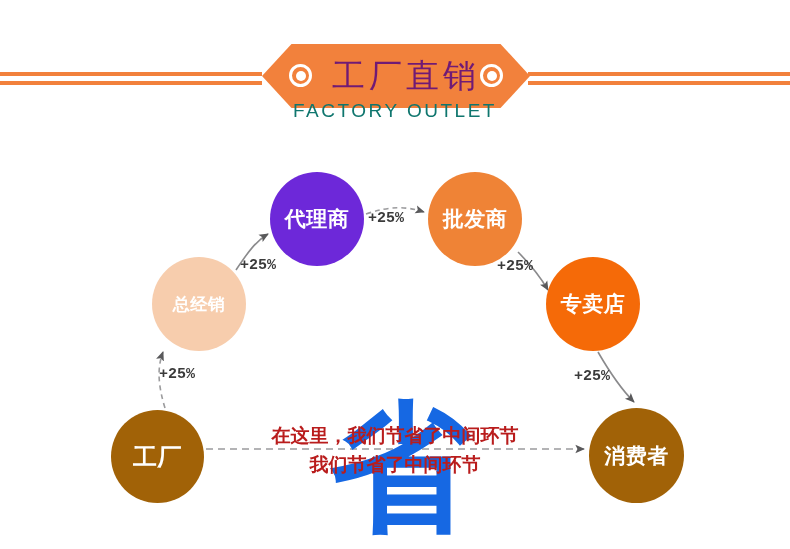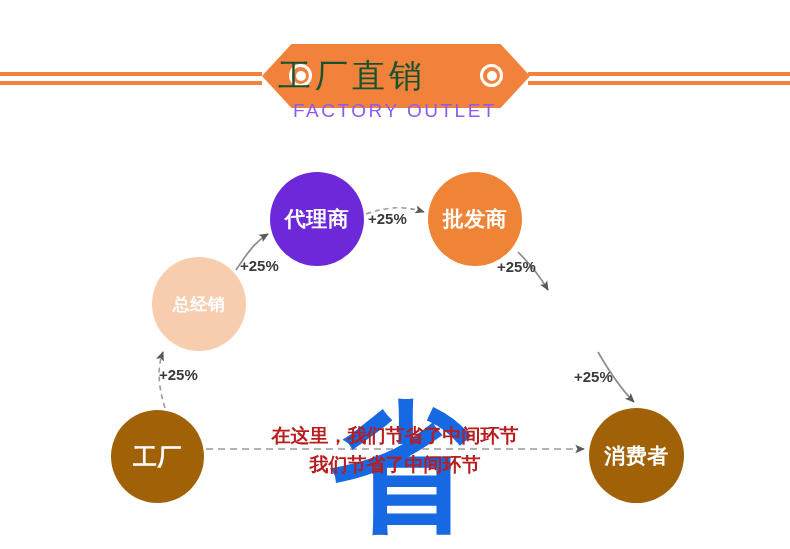--- a/index.html
+++ b/index.html
@@ -68,41 +68,41 @@
     width: 10px;
     height: 10px;
     border-radius: 50%;
     background: #ffffff;
   }
   #banner-dot-left  { left: 289px; }
   #banner-dot-right { left: 480px; }
 
   #banner-title {
     position: absolute;
-    left: 278px;
+    left: 272px;
     top: 48px;
     width: 268px;
     height: 56px;
     line-height: 56px;
-    text-align: left;
-    color: #14532d;
+    text-align: center;
+    color: #701a75;
     font-size: 33px;
     font-weight: 500;
     letter-spacing: 4px;
     font-family: "DejaVu Sans", "Liberation Sans", sans-serif;
     white-space: nowrap;
   }
 
   #banner-subtitle {
     position: absolute;
     left: 0;
     top: 100px;
     width: 790px;
     text-align: center;
-    color: #8b5cf6;
+    color: #0f766e;
     font-size: 19px;
     letter-spacing: 2.5px;
     font-family: "Liberation Sans", sans-serif;
   }
 
   
   #diagram {
     position: absolute;
     left: 0;
     top: 140px;
@@ -166,21 +166,21 @@
     width: 95px; height: 95px;
     background: #a16207;
     font-size: 21px;
   }
 
   .markup-label {
     position: absolute;
     color: #3b3b3b;
     font-size: 15px;
     font-weight: bold;
-    font-family: Liberation Sans, sans-serif;
+    font-family: Liberation Mono, monospace;
     white-space: nowrap;
   }
   #label-m1 { left: 159px; top: 226px; }
   #label-m2 { left: 240px; top: 117px; }
   #label-m3 { left: 368px; top: 70px; }
   #label-m4 { left: 497px; top: 118px; }
   #label-m5 { left: 574px; top: 228px; }
 
   #center-char {
     position: absolute;
@@ -261,20 +261,21 @@
     </div>
 
     <div class="node" id="node-factory">工厂</div>
 
     <div class="node" id="node-general-agent">总经销</div>
 
     <div class="node" id="node-agent">代理商</div>
 
     <div class="node" id="node-wholesaler">批发商</div>
 
+    <div class="node" id="node-store">专卖店</div>
 
     <div class="node" id="node-consumer">消费者</div>
 
     <div class="markup-label" id="label-m1">+25%</div>
 
     <div class="markup-label" id="label-m2">+25%</div>
 
     <div class="markup-label" id="label-m3">+25%</div>
 
     <div class="markup-label" id="label-m4">+25%</div>

